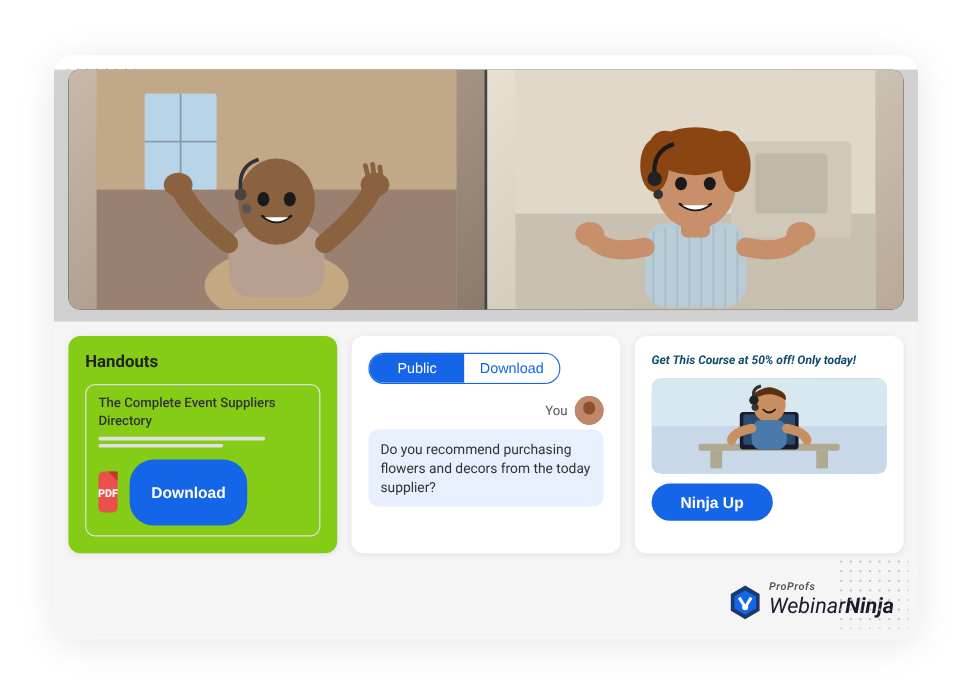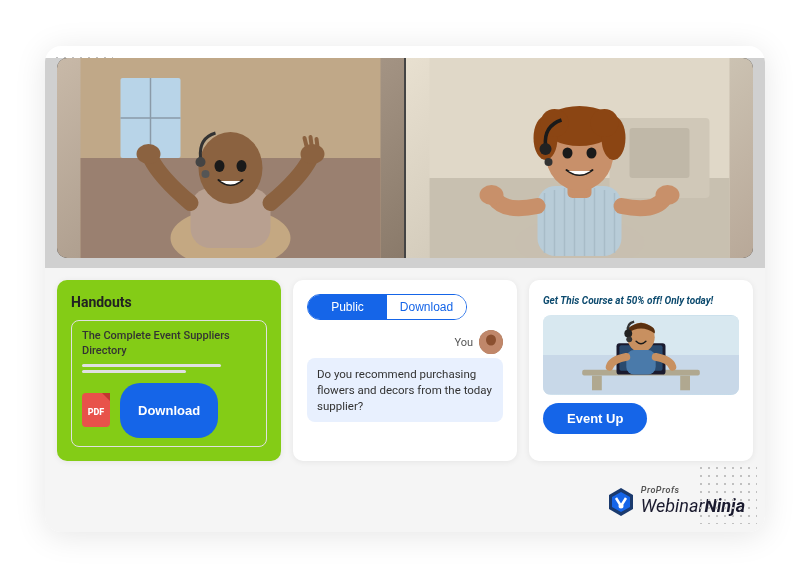--- a/index.html
+++ b/index.html
@@ -122,21 +122,21 @@
     }
     .handout-line.short { width: 60%; }
     .handout-line.medium { width: 80%; }
     .handout-actions {
       display: flex;
       align-items: center;
       gap: 10px;
       margin-top: 4px;
     }
     .pdf-icon {
-      width: 28px;
+      width: 16px;
       height: 34px;
       background: #e8524a;
       border-radius: 4px;
       display: flex;
       align-items: center;
       justify-content: center;
       color: #fff;
       font-size: 11px;
       font-weight: 700;
       position: relative;
@@ -470,21 +470,21 @@
           <circle cx="88" cy="24" r="3" fill="#333"></circle>
 
           <path d="M95 26 Q100 31 105 26" stroke="#1a1a1a" stroke-width="1.5" fill="none" stroke-linecap="round"></path>
 
           <rect x="85" y="35" width="30" height="25" rx="8" fill="#4a7aaa"></rect>
 
           <path d="M85 42 Q70 45 68 52" stroke="#c89060" stroke-width="8" stroke-linecap="round" fill="none"></path>
           <path d="M115 42 Q130 45 132 52" stroke="#c89060" stroke-width="8" stroke-linecap="round" fill="none"></path>
         </svg>
       </div>
-      <button class="signup-btn">Event Up</button>
+      <button class="signup-btn">Ninja Up</button>
     </div>
   </div>
 
   <div class="footer">
     <div class="brand-logo">
       <svg viewBox="0 0 32 32" xmlns="http://www.w3.org/2000/svg" width="32" height="32">
         <polygon points="16,2 28,9 28,23 16,30 4,23 4,9" fill="#1a3a6e"></polygon>
         <polygon points="16,6 25,11 25,21 16,26 7,21 7,11" fill="#1565e8"></polygon>
         <path d="M11 12 L16 20 L21 12" stroke="#fff" stroke-width="2.5" fill="none" stroke-linejoin="round"></path>
         <circle cx="16" cy="20" r="2.5" fill="#fff"></circle>

